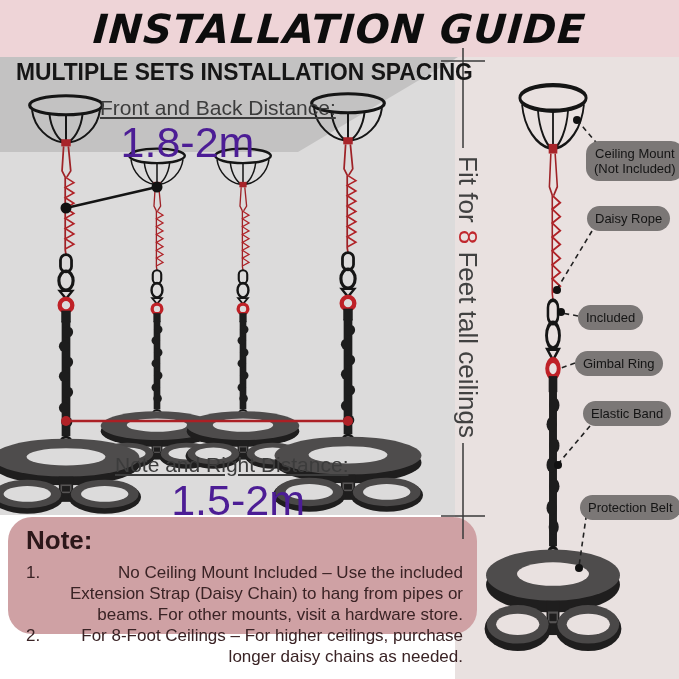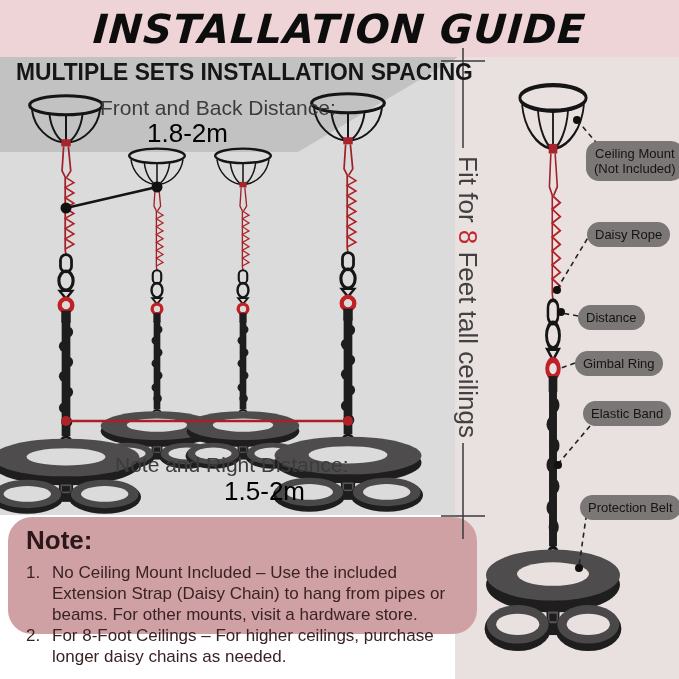--- a/index.html
+++ b/index.html
@@ -11,45 +11,45 @@
   .right-panel{position:absolute;left:455px;top:57px;width:224px;height:622px;background:#e9e1e0;z-index:0;}
   
   .scene{position:absolute;left:0;top:0;width:679px;height:679px;z-index:2;pointer-events:none;}
   
   .txt{position:absolute;z-index:3;}
   .title{left:0;top:0;width:679px;height:57px;line-height:58px;text-align:center;
          font-family:"DejaVu Sans","Liberation Sans",sans-serif;font-weight:bold;font-style:italic;
          font-size:40px;letter-spacing:1px;color:#0d0d0d;transform:skewX(-4deg);}
   .spacing-heading{left:16px;top:58px;font-weight:bold;font-size:24px;color:#161616;
                    letter-spacing:0px;transform:scaleX(0.95);transform-origin:left top;white-space:nowrap;}
-  .dist-label{font-size:21px;color:#3c3c3c;white-space:nowrap;}
+  .dist-label{font-size:21px;color:#3c3c3c;white-space:nowrap;text-decoration:underline;}
   .front-back-label{left:100px;top:96px;}
   .left-right-label{left:115px;top:453px;}
-  .dist-value{font-size:26px;color:#000000;white-space:nowrap;text-align:center;}
+  .dist-value{font-size:43px;color:#4c1d95;white-space:nowrap;text-align:center;}
   .front-back-value{left:115px;top:118px;width:145px;}
   .left-right-value{left:115px;top:476px;width:190px;text-align:right;}
   .fit-text{left:467px;top:297px;width:360px;height:32px;transform:translate(-50%,-50%) rotate(90deg);
             font-size:26px;color:#414141;text-align:center;white-space:nowrap;}
   .fit-num{color:#c0272d;}
   
   .pill{position:absolute;z-index:3;background:#7b7776;color:#141414;border-radius:13px;
         font-size:13px;line-height:15px;text-align:center;padding:5px 8px;white-space:nowrap;}
   .pill-ceiling-mount{left:586px;top:141px;}
-  .pill-daisy-rope{left:587px;top:222px;text-align:right;}
+  .pill-daisy-rope{left:587px;top:206px;text-align:right;}
   .pill-carabiner{left:578px;top:305px;}
   .pill-gimbal-ring{left:575px;top:351px;}
   .pill-elastic-band{left:583px;top:401px;}
   .pill-protection-belt{left:580px;top:495px;}
   
   .note-box{position:absolute;z-index:1;left:8px;top:517px;width:469px;height:117px;
             background:#cfa1a4;border-radius:24px;box-sizing:border-box;padding:8px 14px 0 18px;color:#34201f;}
   .note-heading{font-size:26px;font-weight:bold;color:#2c1719;margin-bottom:6px;}
   .note-item{display:flex;font-size:17px;line-height:21px;color:#3a2325;}
   .note-num{width:26px;flex:0 0 26px;}
-  .note-text{flex:1;}
+  .note-text{flex:1;text-align:right;}
 </style>
 </head>
 <body>
 
 <div class="canvas">
 
   <div class="banner"></div>
   <div class="wall"></div>
   <div class="right-panel"></div>
 
@@ -169,18 +169,18 @@
   <div class="txt dist-label left-right-label">Note and Right Distance:</div>
   <div class="txt dist-value left-right-value">1.5-2m</div>
 
   <div class="txt fit-text"><span>Fit for </span><span class="fit-num">8</span><span> Feet tall ceilings</span></div>
 
   <div class="pill pill-ceiling-mount">
     <div>Ceiling Mount</div>
     <div>(Not Included)</div>
   </div>
   <div class="pill pill-daisy-rope">Daisy Rope</div>
-  <div class="pill pill-carabiner">Distance</div>
+  <div class="pill pill-carabiner">Included</div>
   <div class="pill pill-gimbal-ring">Gimbal Ring</div>
   <div class="pill pill-elastic-band">Elastic Band</div>
   <div class="pill pill-protection-belt">Protection Belt</div>
 
 </div>
 
 </body></html>

